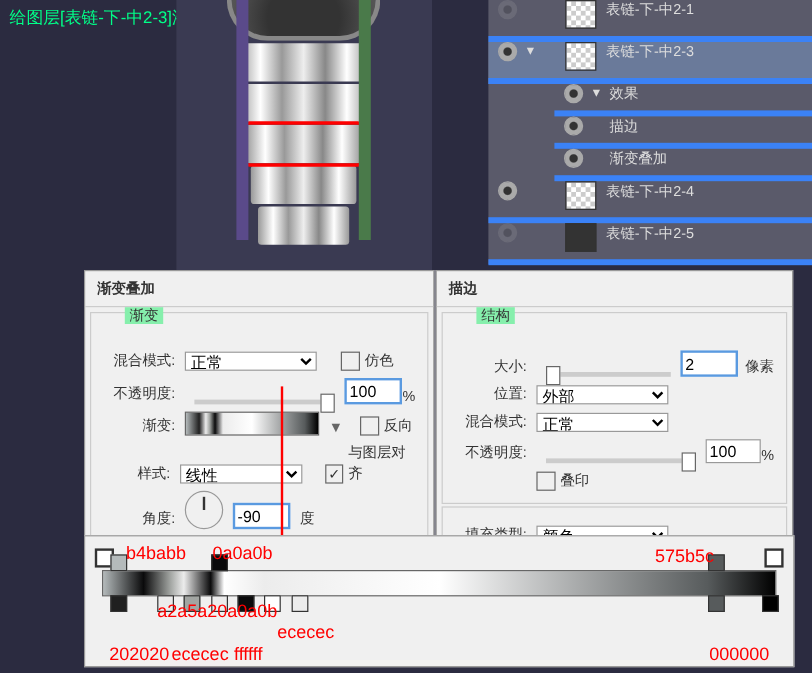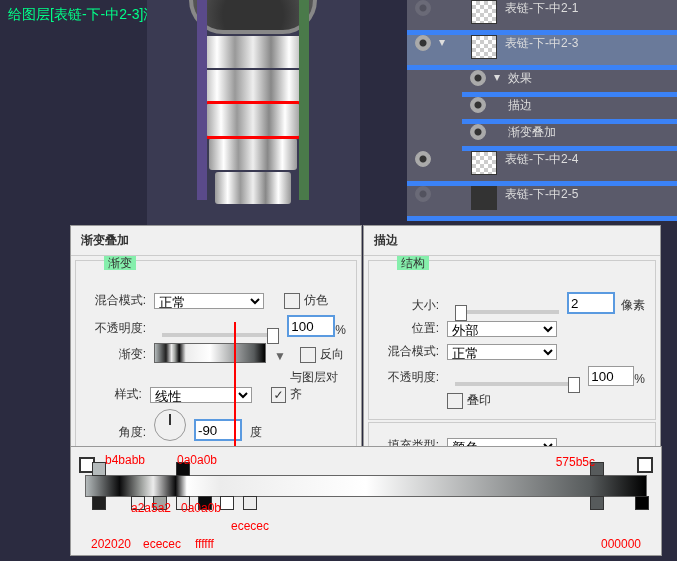--- a/index.html
+++ b/index.html
@@ -38,21 +38,21 @@
   .cb{width:14px;height:14px;border:1px solid #666;margin-right:4px;display:inline-flex;align-items:center;justify-content:center}
   .grad{width:110px;height:18px;background:linear-gradient(90deg,#b4babb,#202020 10%,#ececec 15%,#a2a5a2 18%,#0a0a0b 22%,#ececec 28%,#fff 50%,#575b5c 90%,#000);border:1px solid #666;display:inline-block}
   .btn{padding:2px 10px;border:1px solid #999;background:#eee}
   .angle{width:30px;height:30px;border:1px solid #999;border-radius:50%;position:relative;margin-right:8px}
   .angle::after{content:"";position:absolute;top:4px;left:14px;width:2px;height:11px;background:#333}
   .swatch{width:50px;height:18px;background:linear-gradient(90deg,#111,#333);border:1px solid #666}
   .gbar{position:absolute;top:446px;left:70px;width:590px;height:108px;background:#f0f0f0;border:1px solid #999}
   .ramp{margin:28px 14px 12px;height:20px;background:linear-gradient(90deg,#b4babb 0%,#0a0a0b 6%,#a2a5a2 10%,#ececec 12%,#0a0a0b 16%,#ffffff 18%,#ececec 24%,#ffffff 50%,#575b5c 90%,#000000 100%);border:1px solid #666;position:relative}
   .stop{position:absolute;width:12px;height:12px;border:1px solid #333;background:#fff;bottom:-14px}
   .stop.top{bottom:auto;top:-14px;background:#333}
-  .glabel{position:absolute;color:red;font-size:12px}
+  .glabel{position:absolute;color:red;font-size:15px}
   .arrow-down{position:absolute;top:322px;left:234px;width:2px;height:140px;background:red}
   .arrow-down::after{content:"";position:absolute;bottom:-1px;left:-5px;border:6px solid transparent;border-top-color:red}
 </style>
 </head>
 <body>
 
 <div class="title">给图层[表链-下-中2-3]添加描边、渐变叠加</div>
 
 <div class="preview">
   <div class="watch">

